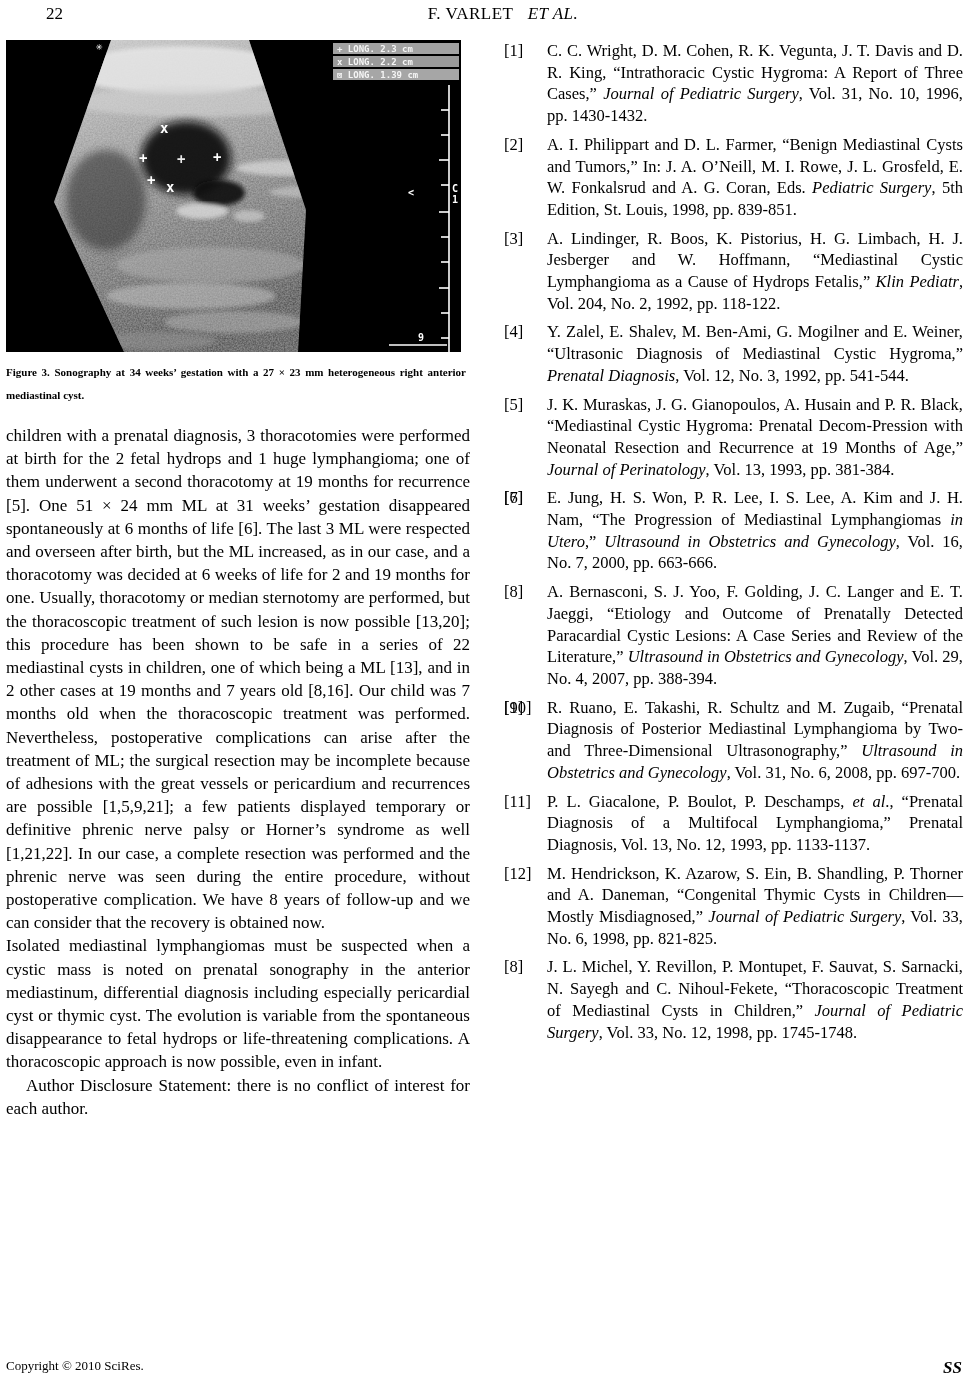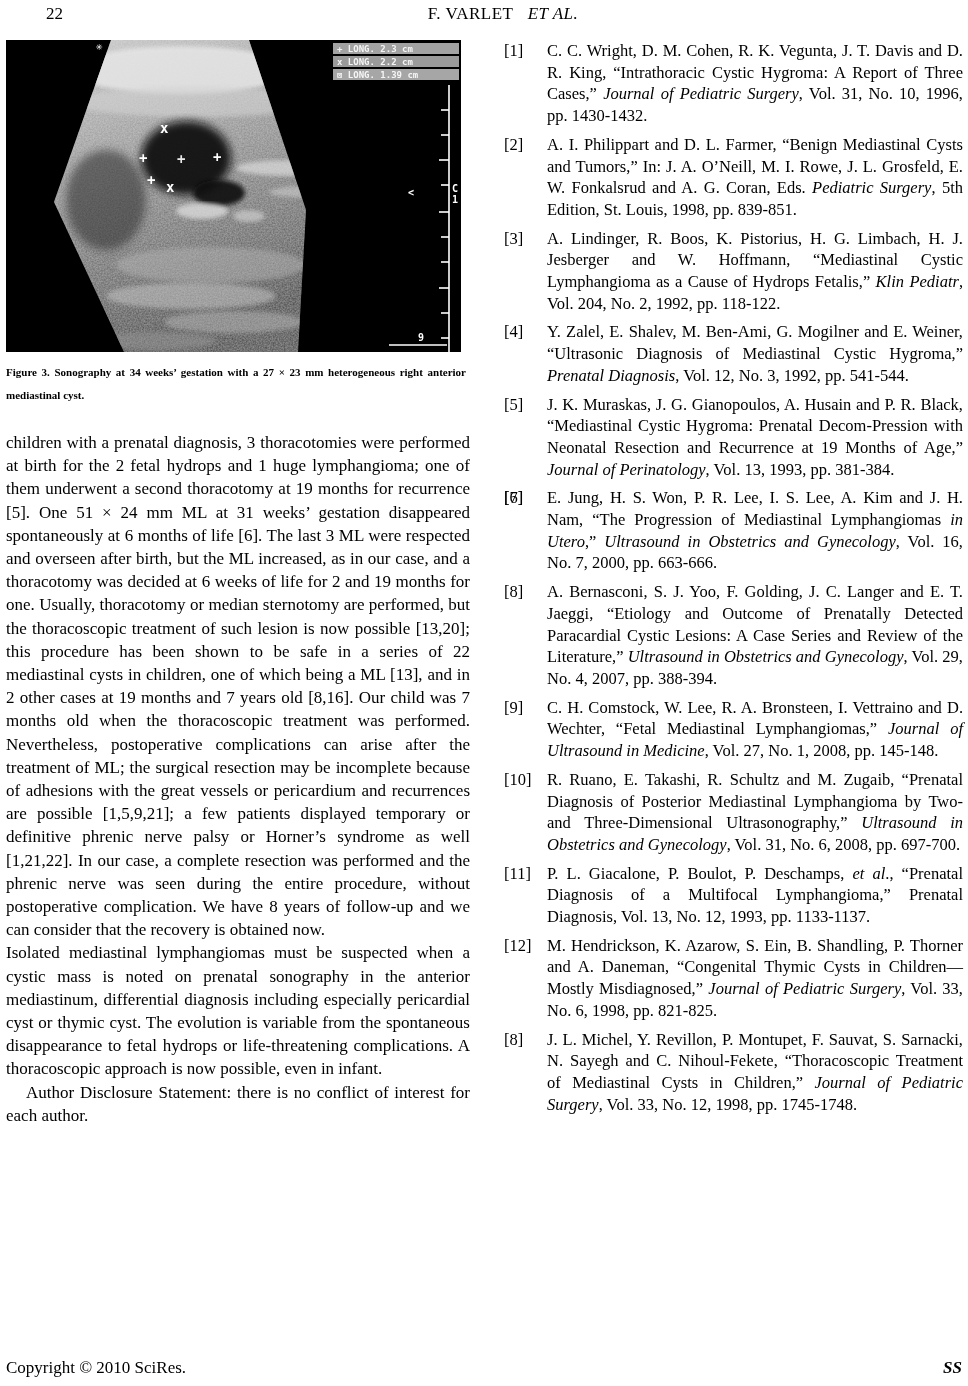--- a/index.html
+++ b/index.html
@@ -24,34 +24,34 @@
   
   figure{margin:0;padding:0;}
   .us-wrap{width:455px;height:312px;background:#000;}
   figcaption{
     font-weight:bold;font-size:11px;line-height:23px;text-align:justify;
     margin-top:9px;width:460px;
   }
 
   
   .body-par{font-size:17px;line-height:23.2px;text-align:justify;margin:0;}
-  .par-gap{margin-top:24px;}
+  .par-gap{margin-top:17px;}
   .indent{text-indent:20px;}
   h2.sec{font-size:20px;font-weight:bold;margin:16px 0 17px 0;}
   .col-right h2.sec{margin:2px 0 16px 0;}
 
   
   .ref{position:relative;padding-left:43px;font-size:16.5px;line-height:21.7px;
        text-align:justify;margin:0 0 7px 0;}
   .ref-label{position:absolute;left:0;top:0;}
   .ref .it{font-style:italic;}
 
   
   .footer{position:absolute;left:6px;right:6px;bottom:8px;display:flex;justify-content:space-between;}
-  .copyright{font-size:17px;}
+  .copyright{font-size:13px;}
   .journal-abbrev{font-size:17px;font-weight:bold;font-style:italic;}
 
   
   .ovl{font-family:"DejaVu Sans Mono", monospace;font-weight:bold;}
 </style>
 </head>
 <body>
 
 <div class="page">
 
@@ -170,21 +170,21 @@
     <div class="col-right">
       <div>
           <div class="ref"><span class="ref-label">[1]</span><span><span>C. C. Wright, D. M. Cohen, R. K. Vegunta, J. T. Davis and D. R. King, “Intrathoracic Cystic Hygroma: A Report of Three Cases,” </span><span class="it">Journal of Pediatric Surgery</span><span>, Vol. 31, No. 10, 1996, pp. 1430-1432.</span></span></div>
           <div class="ref"><span class="ref-label">[2]</span><span><span>A. I. Philippart and D. L. Farmer, “Benign Mediastinal Cysts and Tumors,” In: J. A. O’Neill, M. I. Rowe, J. L. Grosfeld, E. W. Fonkalsrud and A. G. Coran, Eds. </span><span class="it">Pediatric Surgery</span><span>, 5th Edition, St. Louis, 1998, pp. 839-851.</span></span></div>
           <div class="ref"><span class="ref-label">[3]</span><span><span>A. Lindinger, R. Boos, K. Pistorius, H. G. Limbach, H. J. Jesberger and W. Hoffmann, “Mediastinal Cystic Lymphangioma as a Cause of Hydrops Fetalis,” </span><span class="it">Klin Pediatr</span><span>, Vol. 204, No. 2, 1992, pp. 118-122.</span></span></div>
           <div class="ref"><span class="ref-label">[4]</span><span><span>Y. Zalel, E. Shalev, M. Ben-Ami, G. Mogilner and E. Weiner, “Ultrasonic Diagnosis of Mediastinal Cystic Hygroma,” </span><span class="it">Prenatal Diagnosis</span><span>, Vol. 12, No. 3, 1992, pp. 541-544.</span></span></div>
           <div class="ref"><span class="ref-label">[5]</span><span><span>J. K. Muraskas, J. G. Gianopoulos, A. Husain and P. R. Black, “Mediastinal Cystic Hygroma: Prenatal Decom-Pression with Neonatal Resection and Recurrence at 19 Months of Age,” </span><span class="it">Journal of Perinatology</span><span>, Vol. 13, 1993, pp. 381-384.</span></span></div>
           <div class="ref"><span class="ref-label">[6]</span></div>
           <div class="ref"><span class="ref-label">[7]</span><span><span>E. Jung, H. S. Won, P. R. Lee, I. S. Lee, A. Kim and J. H. Nam, “The Progression of Mediastinal Lymphangiomas </span><span class="it">in Utero</span><span>,” </span><span class="it">Ultrasound in Obstetrics and Gynecology</span><span>, Vol. 16, No. 7, 2000, pp. 663-666.</span></span></div>
           <div class="ref"><span class="ref-label">[8]</span><span><span>A. Bernasconi, S. J. Yoo, F. Golding, J. C. Langer and E. T. Jaeggi, “Etiology and Outcome of Prenatally Detected Paracardial Cystic Lesions: A Case Series and Review of the Literature,” </span><span class="it">Ultrasound in Obstetrics and Gynecology</span><span>, Vol. 29, No. 4, 2007, pp. 388-394.</span></span></div>
-          <div class="ref"><span class="ref-label">[9]</span><span><span>C. H. Comstock, W. Lee, R. A. Bronsteen, I. Vettraino and D. Wechter, “Fetal Mediastinal Lymphangiomas,” </span><span class="it">Journal of Ultrasound in Medicine</span><span>, Vol. 27, No. 1, 2008, pp. 145-148.</span></span></div>
+          <div class="ref"><span class="ref-label">[9]</span></div>
           <div class="ref"><span class="ref-label">[10]</span><span><span>R. Ruano, E. Takashi, R. Schultz and M. Zugaib, “Prenatal Diagnosis of Posterior Mediastinal Lymphangioma by Two- and Three-Dimensional Ultrasonography,” </span><span class="it">Ultrasound in Obstetrics and Gynecology</span><span>, Vol. 31, No. 6, 2008, pp. 697-700.</span></span></div>
           <div class="ref"><span class="ref-label">[11]</span><span><span>P. L. Giacalone, P. Boulot, P. Deschamps, </span><span class="it">et al</span><span>., “Prenatal Diagnosis of a Multifocal Lymphangioma,” Prenatal Diagnosis, Vol. 13, No. 12, 1993, pp. 1133-1137.</span></span></div>
           <div class="ref"><span class="ref-label">[12]</span><span><span>M. Hendrickson, K. Azarow, S. Ein, B. Shandling, P. Thorner and A. Daneman, “Congenital Thymic Cysts in Children—Mostly Misdiagnosed,” </span><span class="it">Journal of Pediatric Surgery</span><span>, Vol. 33, No. 6, 1998, pp. 821-825.</span></span></div>
           <div class="ref"><span class="ref-label">[8]</span><span><span>J. L. Michel, Y. Revillon, P. Montupet, F. Sauvat, S. Sarnacki, N. Sayegh and C. Nihoul-Fekete, “Thoracoscopic Treatment of Mediastinal Cysts in Children,” </span><span class="it">Journal of Pediatric Surgery</span><span>, Vol. 33, No. 12, 1998, pp. 1745-1748.</span></span></div>
         </div>
     </div>
   </div>
 
   <div class="footer">
     <span class="copyright">Copyright © 2010 SciRes.</span>

